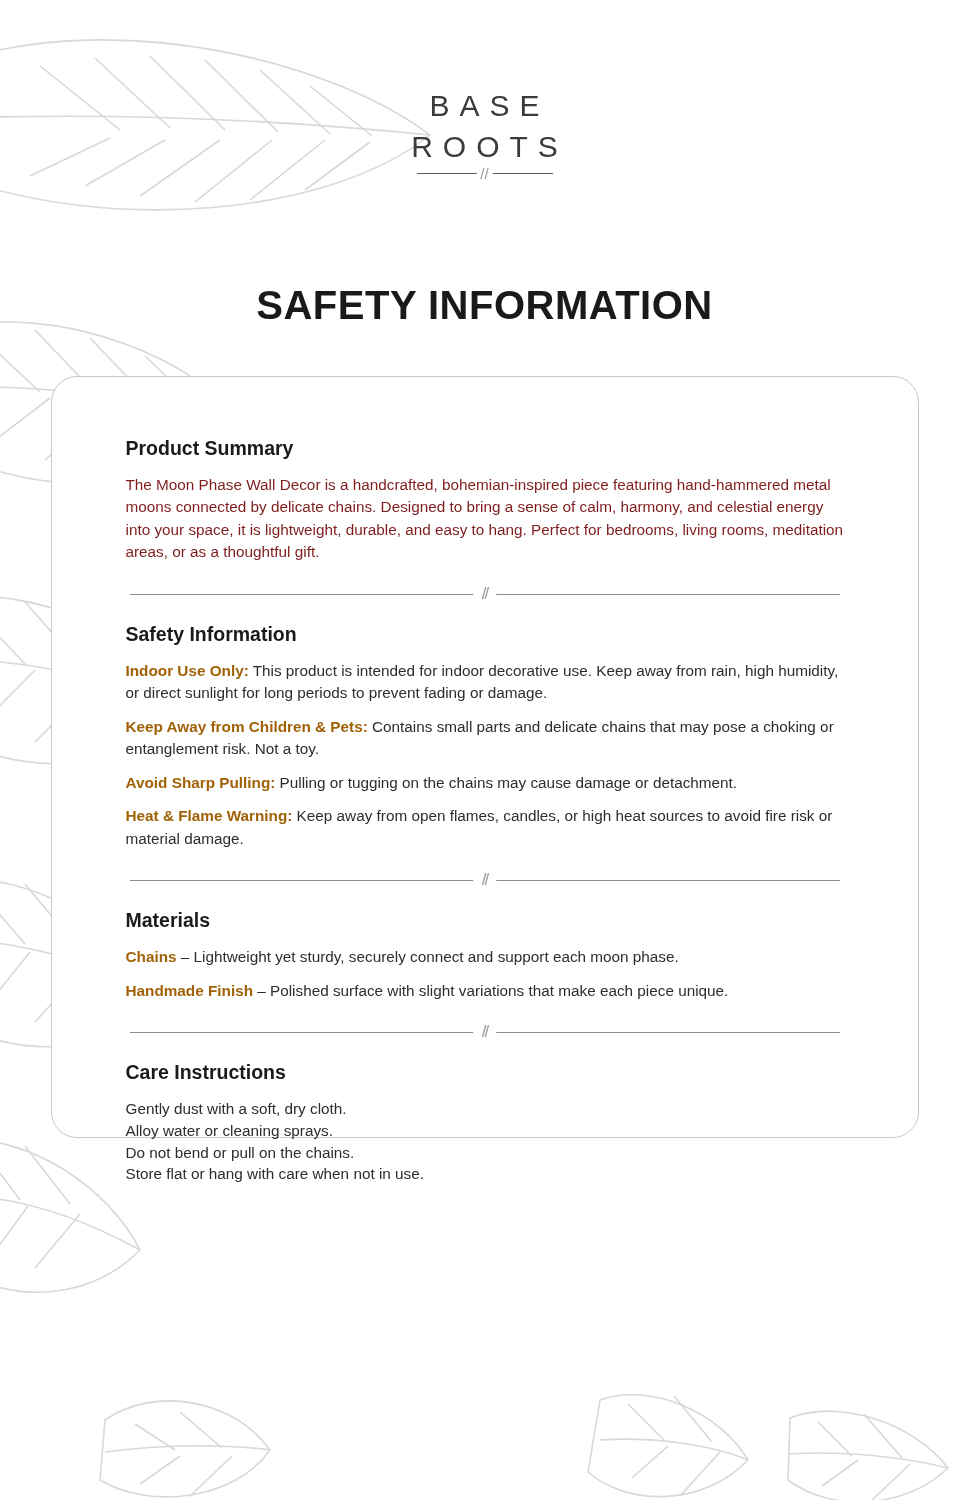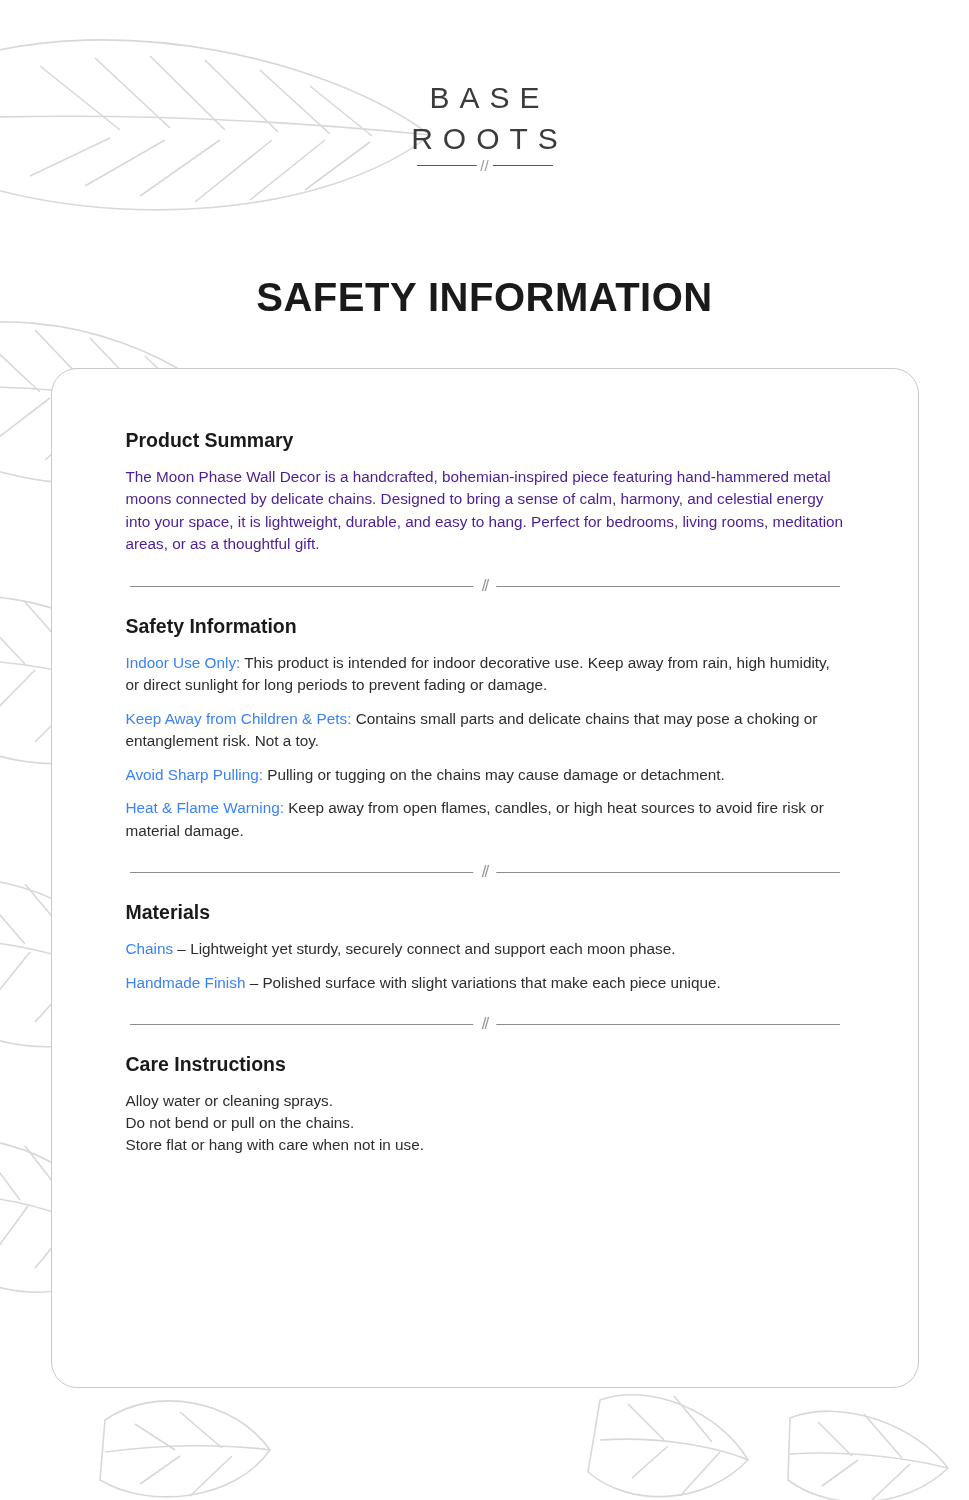--- a/index.html
+++ b/index.html
@@ -21,21 +21,21 @@
     width: 969px;
     height: 1500px;
     pointer-events: none;
     z-index: 0;
   }
 
   
   .logo {
     position: relative;
     z-index: 2;
-    margin: 0 auto;
+    margin: 8px auto;
     padding-top: 78px;
     width: 280px;
     text-align: center;
   }
   .logo-line {
     font-size: 30px;
     letter-spacing: 10px;
     color: #3b3b3b;
     font-weight: 400;
     line-height: 1.35;
@@ -78,49 +78,49 @@
     color: #1a1a1a;
     margin-top: 100px;
   }
 
   
   .card {
     position: relative;
     z-index: 2;
     margin: 48px auto 0 auto;
     width: 868px;
-    height: 1020px;
+    height: 762px;
     background: #ffffff;
     border: 1px solid #c9c9c9;
     border-radius: 26px;
     padding: 56px 74px 15px 74px;
   }
 
   .section-heading {
     font-size: 19.5px;
     font-weight: bold;
     color: #1a1a1a;
     margin: 0 0 14px 0;
   }
 
   .para {
     font-size: 15.3px;
     line-height: 1.47;
-    color: #4c1d95;
+    color: #7f1d1d;
     margin: 0;
   }
 
   .item {
     font-size: 15.3px;
     line-height: 1.47;
     color: #2d2d2d;
     margin: 0 0 11px 0;
   }
   .item:last-child { margin-bottom: 0; }
-  .item b { font-weight: normal; color: #3b82f6; }
+  .item b { font-weight: bold; color: #a16207; }
 
   .lines { font-size: 15.3px; line-height: 1.42; color: #2d2d2d; }
 
   
   .divider {
     position: relative;
     height: 1px;
     background: #8d8d8d;
     margin: 30px 4px 28px 4px;
   }
@@ -272,19 +272,20 @@
     </p>
   </section>
 
   <div class="divider">
     <span class="slash">//</span>
   </div>
 
   <section class="sec-care">
     <h2 class="section-heading">Care Instructions</h2>
     <div class="lines">
+      <div>Gently dust with a soft, dry cloth.</div>
       <div>Alloy water or cleaning sprays.</div>
       <div>Do not bend or pull on the chains.</div>
       <div>Store flat or hang with care when not in use.</div>
     </div>
   </section>
 
 </div>
 
 </body></html>

